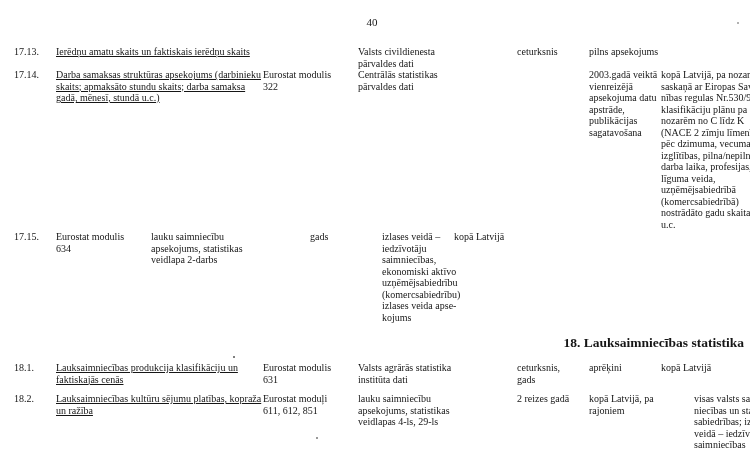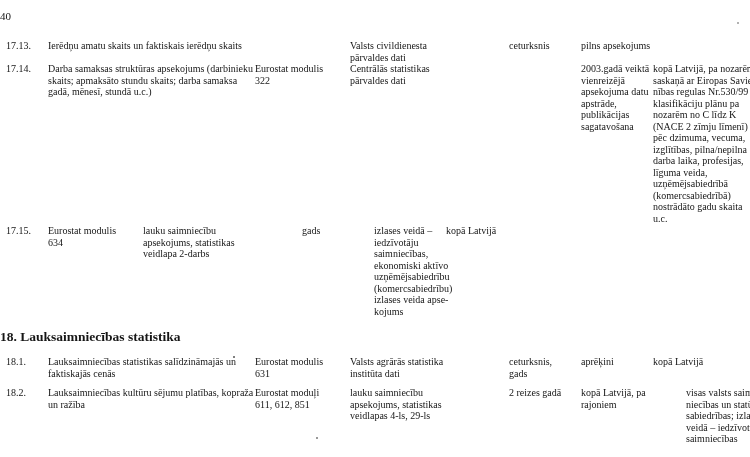--- a/index.html
+++ b/index.html
@@ -10,53 +10,53 @@
   body {
     width: 750px;
     height: 457px;
     position: relative;
     font-family: "Liberation Serif", "DejaVu Serif", serif;
     color: #161616;
     overflow: hidden;
   }
   .page-number {
     margin: 0;
-    padding-top: 10px;
+    padding-top: 16px;
     width: 744px;
-    text-align: left;
+    text-align: center;
     font-size: 11px;
     line-height: 13px;
   }
   .table {
     margin-top: 17px;
   }
   .row {
     display: flex;
     align-items: flex-start;
   }
   .cell {
     white-space: pre;
     font-size: 10px;
     line-height: 11.5px;
     flex: 0 0 auto;
     overflow: visible;
   }
-  .c1 { width: 42px;  margin-left: 6px; }
-  .c2 { width: 207px; }
+  .c1 { width: 42px;  margin-left: 14px; }
+  .c2 { width: 207px; text-decoration: underline; }
   .c3 { width: 95px; }
   .c4 { width: 123px; }
   .c5 { width: 72px; margin-left: 36px; }
   .c6 { width: 72px; }
   .c7 { width: 105px; }
   .italic { }
   .row-1715 { margin-top: 1px; }
   .section-header {
     margin: 12px 0 11px 0;
     width: 744px;
-    text-align: left;
+    text-align: right;
     font-size: 13.5px;
     font-weight: bold;
     line-height: 16px;
   }
   .row-182 { margin-top: 8px; }
   .speck {
     position: absolute;
     border-radius: 50%;
     background: #555;
   }
@@ -131,21 +131,21 @@
 (komercsabiedrību)
 izlases veida apse-
 kojums</div>
       <div class="cell c7">kopā Latvijā</div>
     </div>
 
     <div class="section-header">18. Lauksaimniecības statistika</div>
 
     <div class="row">
       <div class="cell c1">18.1.</div>
-      <div class="cell c2">Lauksaimniecības statistikas salīdzināmajās un
+      <div class="cell c2">Lauksaimniecības produkcija klasifikāciju un
 faktiskajās cenās</div>
       <div class="cell c3"><span class="italic">Eurostat</span><span> modulis
 631</span></div>
       <div class="cell c4">Valsts agrārās statistika
 institūta dati</div>
       <div class="cell c5">ceturksnis,
 gads</div>
       <div class="cell c6">aprēķini</div>
       <div class="cell c7">kopā Latvijā</div>
     </div>

